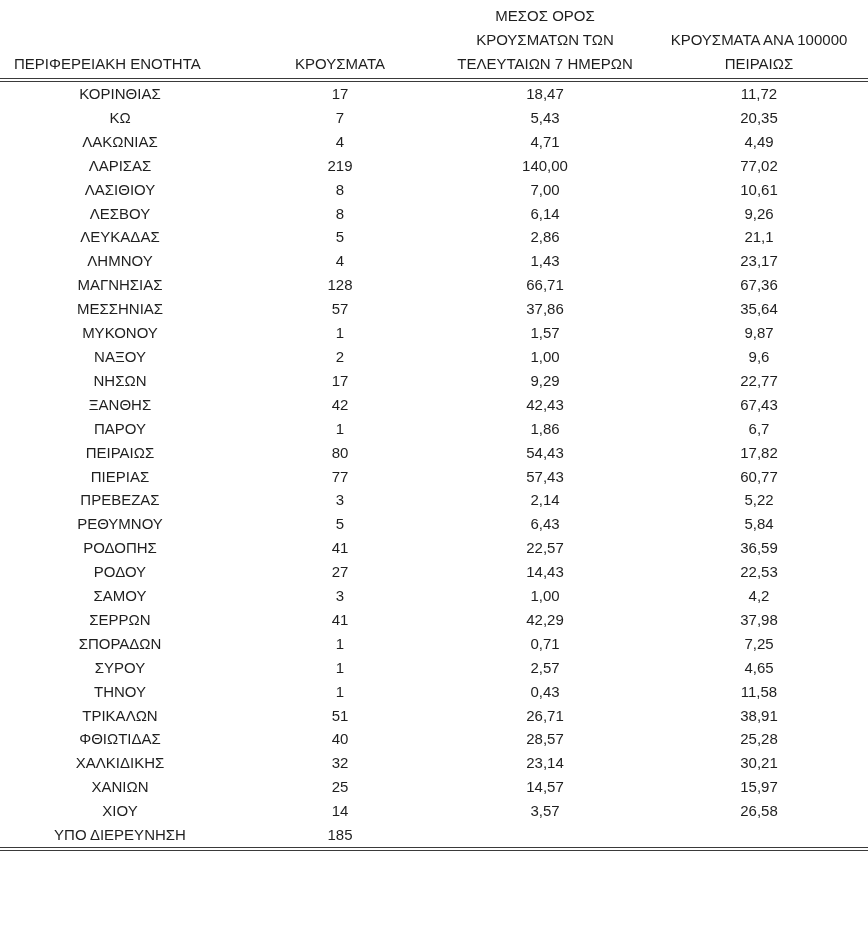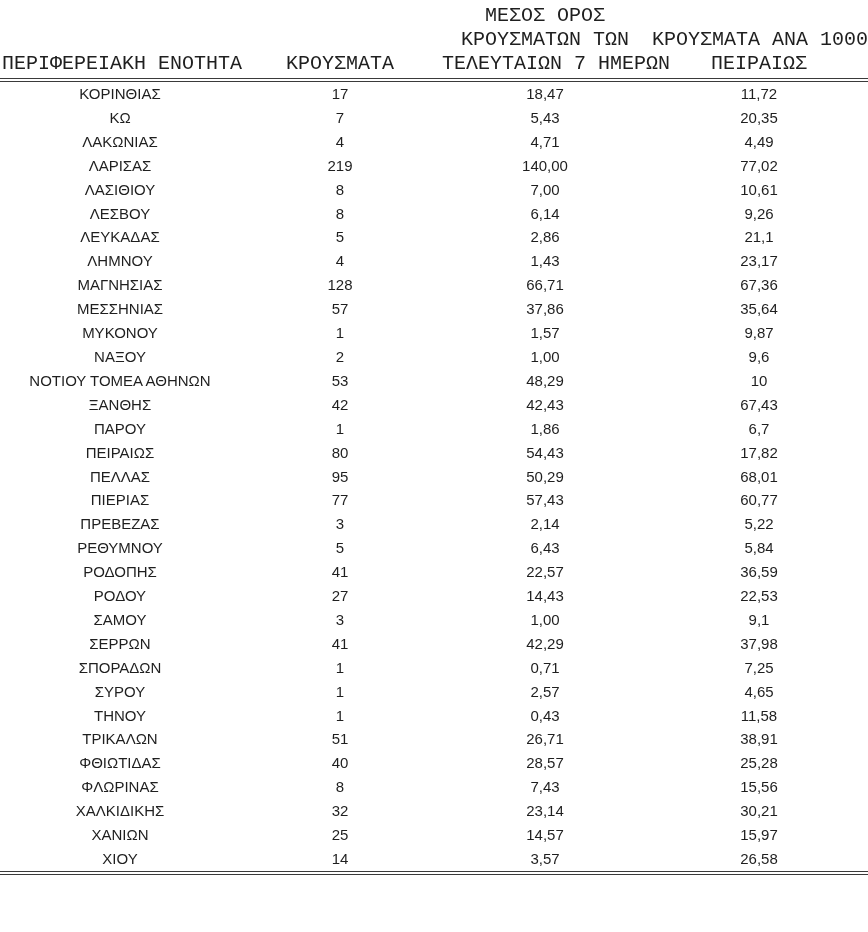--- a/index.html
+++ b/index.html
@@ -24,32 +24,31 @@
     width:868px;
     border-collapse:collapse;
     table-layout:fixed;
   }
   col.c1{width:240px;}
   col.c2{width:200px;}
   col.c3{width:210px;}
   col.c4{width:218px;}
   thead th{
     font-weight:normal;
-    font-size:20px;
+    font-size:15px;
     line-height:24px;
     vertical-align:bottom;
     text-align:center;
     padding:4px 2px 2px 2px;
     border-bottom:4px double var(--rule-color);
     white-space:nowrap;
-    font-family:Liberation Mono, monospace;
   }
   thead th.left{
     text-align:left;
-    padding-left:2px;
+    padding-left:14px;
   }
   thead th .hline{
     display:block;
   }
   tbody{
     border-bottom:4px double var(--rule-color);
   }
   tbody td{
     font-size:15px;
     height:23.9px;
@@ -158,50 +157,44 @@
           <td>1,57</td>
           <td>9,87</td>
         </tr>
         <tr>
           <td>ΝΑΞΟΥ</td>
           <td>2</td>
           <td>1,00</td>
           <td>9,6</td>
         </tr>
         <tr>
-          <td>ΝΟΤΙΟΥ ΤΟΜΕΑ ΑΘΗΝΩΝ</td>
-          <td>53</td>
-          <td>48,29</td>
-          <td>10</td>
+          <td>ΝΗΣΩΝ</td>
+          <td>17</td>
+          <td>9,29</td>
+          <td>22,77</td>
         </tr>
         <tr>
           <td>ΞΑΝΘΗΣ</td>
           <td>42</td>
           <td>42,43</td>
           <td>67,43</td>
         </tr>
         <tr>
           <td>ΠΑΡΟΥ</td>
           <td>1</td>
           <td>1,86</td>
           <td>6,7</td>
         </tr>
         <tr>
           <td>ΠΕΙΡΑΙΩΣ</td>
           <td>80</td>
           <td>54,43</td>
           <td>17,82</td>
         </tr>
         <tr>
-          <td>ΠΕΛΛΑΣ</td>
-          <td>95</td>
-          <td>50,29</td>
-          <td>68,01</td>
-        </tr>
-        <tr>
           <td>ΠΙΕΡΙΑΣ</td>
           <td>77</td>
           <td>57,43</td>
           <td>60,77</td>
         </tr>
         <tr>
           <td>ΠΡΕΒΕΖΑΣ</td>
           <td>3</td>
           <td>2,14</td>
           <td>5,22</td>
@@ -221,21 +214,21 @@
         <tr>
           <td>ΡΟΔΟΥ</td>
           <td>27</td>
           <td>14,43</td>
           <td>22,53</td>
         </tr>
         <tr>
           <td>ΣΑΜΟΥ</td>
           <td>3</td>
           <td>1,00</td>
-          <td>9,1</td>
+          <td>4,2</td>
         </tr>
         <tr>
           <td>ΣΕΡΡΩΝ</td>
           <td>41</td>
           <td>42,29</td>
           <td>37,98</td>
         </tr>
         <tr>
           <td>ΣΠΟΡΑΔΩΝ</td>
           <td>1</td>
@@ -260,38 +253,38 @@
           <td>26,71</td>
           <td>38,91</td>
         </tr>
         <tr>
           <td>ΦΘΙΩΤΙΔΑΣ</td>
           <td>40</td>
           <td>28,57</td>
           <td>25,28</td>
         </tr>
         <tr>
-          <td>ΦΛΩΡΙΝΑΣ</td>
-          <td>8</td>
-          <td>7,43</td>
-          <td>15,56</td>
-        </tr>
-        <tr>
           <td>ΧΑΛΚΙΔΙΚΗΣ</td>
           <td>32</td>
           <td>23,14</td>
           <td>30,21</td>
         </tr>
         <tr>
           <td>ΧΑΝΙΩΝ</td>
           <td>25</td>
           <td>14,57</td>
           <td>15,97</td>
         </tr>
         <tr>
           <td>ΧΙΟΥ</td>
           <td>14</td>
           <td>3,57</td>
           <td>26,58</td>
+        </tr>
+        <tr>
+          <td>ΥΠΟ ΔΙΕΡΕΥΝΗΣΗ</td>
+          <td>185</td>
+          <td></td>
+          <td></td>
         </tr>
       </tbody>
   </table>
 </div>
 
 </body></html>

